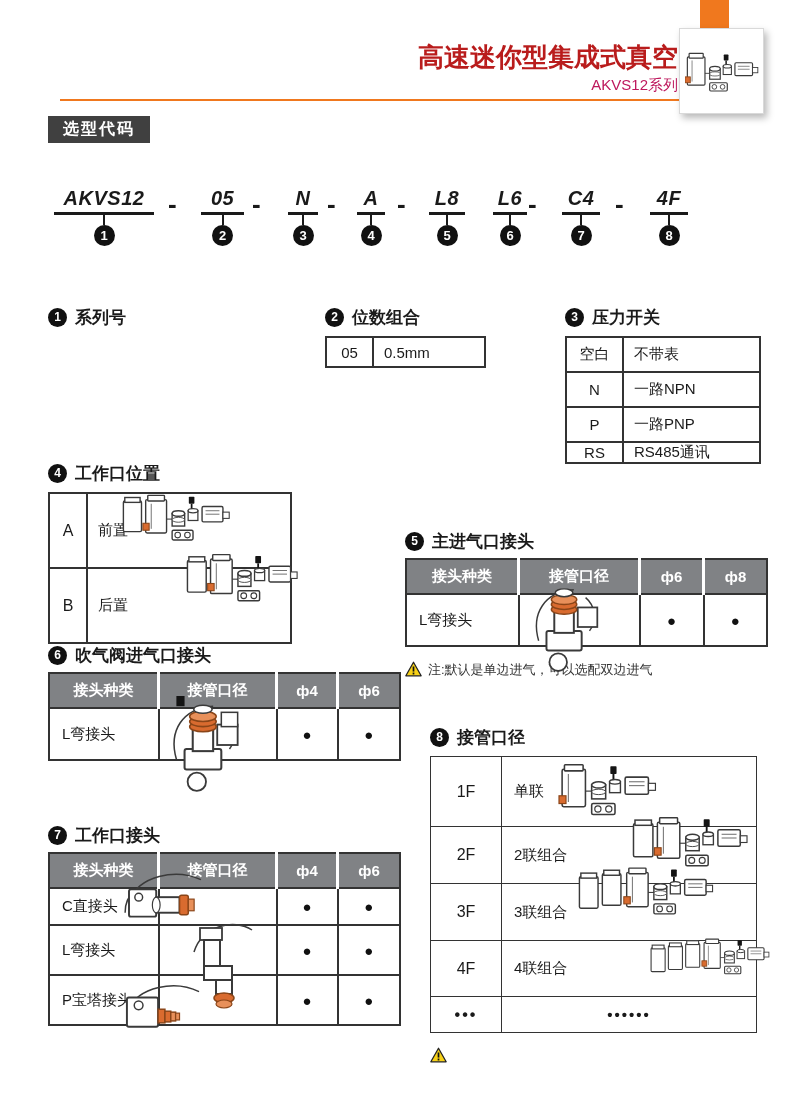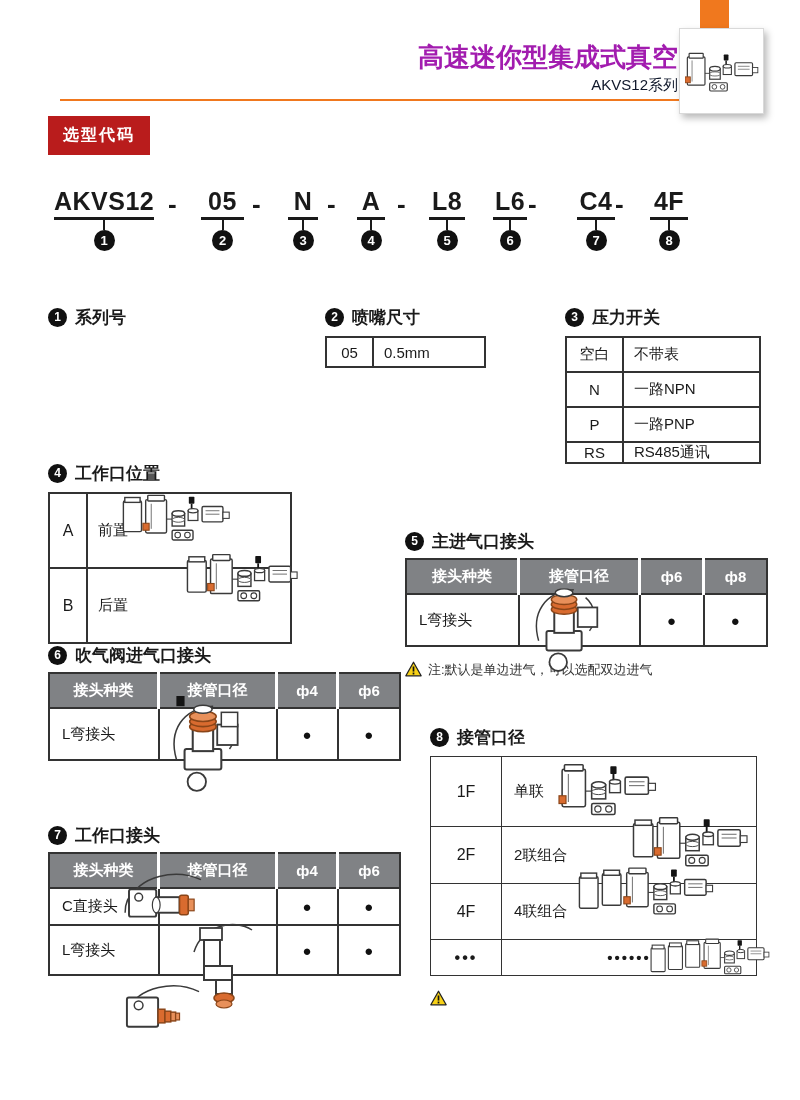--- a/index.html
+++ b/index.html
@@ -7,32 +7,32 @@
     position:relative; width:800px; height:1100px; background:#fff;
     font-family:"Liberation Sans","DejaVu Sans",sans-serif; color:#1a1a1a; overflow:hidden;
   }
   
   .top-tab { position:absolute; left:700px; top:0; width:29px; height:30px; background:#F0781E; }
   .photo-box {
     position:absolute; left:679px; top:28px; width:83px; height:84px; background:#fff;
     border:1px solid #d9d9d9; box-shadow:3px 4px 7px rgba(0,0,0,.28);
     display:flex; align-items:center; justify-content:center; z-index:3;
   }
-  .doc-title { position:absolute; right:122px; top:40px; margin:0; font-size:26px; font-weight:bold; color:#a21caf; white-space:nowrap; }
-  .doc-series { position:absolute; right:122px; top:76px; font-size:15px; color:#0f172a; }
+  .doc-title { position:absolute; right:122px; top:40px; margin:0; font-size:26px; font-weight:bold; color:#b91c1c; white-space:nowrap; }
+  .doc-series { position:absolute; right:122px; top:76px; font-size:15px; color:#be185d; }
   .header-rule { position:absolute; left:60px; top:99px; width:620px; height:2px; background:#F0781E; }
   .badge {
-    position:absolute; left:48px; top:116px; width:102px; height:39px; background:#b91c1c;
+    position:absolute; left:48px; top:116px; width:102px; height:27px; background:#404040;
     color:#fff; font-size:16px; font-weight:bold; letter-spacing:2px;
     display:flex; align-items:center; justify-content:center;
   }
   
   .code-row { position:absolute; left:0; top:188px; width:800px; height:82px; }
   .code-seg { position:absolute; top:0; text-align:center; }
-  .code-text { font-size:25px; font-weight:bold; line-height:1.05; white-space:nowrap; letter-spacing:0.5px; }
+  .code-text { font-size:20px; font-weight:bold; line-height:1.05; white-space:nowrap; letter-spacing:0.5px;font-style:italic; }
   .code-underline { height:3px; background:#1a1a1a; margin-top:3px; }
   .code-stem { width:2px; height:10px; background:#1a1a1a; margin:0 auto; }
   .num-badge {
     width:21px; height:21px; border-radius:50%; background:#111; color:#fff;
     font-size:13px; font-weight:bold; line-height:21px; text-align:center; margin:0 auto;
   }
   .code-dash { position:absolute; top:1px; font-size:26px; font-weight:bold; }
   
   .section { position:absolute; }
   .sec-head { display:flex; align-items:center; gap:8px; font-size:17px; font-weight:bold; height:22px; }
@@ -196,21 +196,21 @@
         <div class="code-stem"></div>
       <div class="num-badge">5</div>
     </div>
     <div class="code-seg" style="left:493px;width:34px">
       <div class="code-text">L6</div>
       <div class="code-underline"></div>
         <div class="code-stem"></div>
       <div class="num-badge">6</div>
     </div>
     <div class="code-dash" style="left:528px">-</div>
-    <div class="code-seg" style="left:577px;width:38px">
+    <div class="code-seg" style="left:562px;width:38px">
       <div class="code-text">C4</div>
       <div class="code-underline"></div>
         <div class="code-stem"></div>
       <div class="num-badge">7</div>
     </div>
     <div class="code-dash" style="left:615px">-</div>
     <div class="code-seg" style="left:650px;width:38px">
       <div class="code-text">4F</div>
       <div class="code-underline"></div>
         <div class="code-stem"></div>
@@ -221,21 +221,21 @@
   <div class="section" style="left:48px;top:306px">
     <div class="sec-head">
       <span class="num-badge">1</span>
       <span>系列号</span>
     </div>
   </div>
 
   <div class="section" style="left:325px;top:306px">
     <div class="sec-head">
       <span class="num-badge">2</span>
-      <span>喷嘴尺寸</span>
+      <span>位数组合</span>
     </div>
     <table class="plain-table">
       <tbody>
           <tr style="height:30px">
         <td class="key" style="width:45px">05</td>
         <td class="val" style="width:100px">0.5mm</td>
       </tr>
     </tbody>
       </table>
   </div>
@@ -370,20 +370,26 @@
         <td></td>
         <td class="dotcell">●</td>
         <td class="dotcell">●</td>
       </tr>
       <tr style="height:50px">
         <td class="lbl">L弯接头</td>
         <td></td>
         <td class="dotcell">●</td>
         <td class="dotcell">●</td>
       </tr>
+      <tr style="height:50px">
+        <td class="lbl">P宝塔接头</td>
+        <td></td>
+        <td class="dotcell">●</td>
+        <td class="dotcell">●</td>
+      </tr>
     </tbody>
       </table>
     <svg class="illus" style="left:64px;top:44px" width="104" height="70" viewBox="0 0 100 72">
         <use href="#sym-straight"></use>
       </svg>
     <svg class="illus" style="left:128px;top:92px" width="84" height="100" viewBox="0 0 84 100">
         <use href="#sym-bend"></use>
       </svg>
     <svg class="illus" style="left:62px;top:156px" width="104" height="76" viewBox="0 0 100 78">
         <use href="#sym-barb"></use>
@@ -397,20 +403,24 @@
     </div>
     <table class="plain-table s8-table">
       <tbody>
           <tr style="height:70px">
         <td class="key" style="width:70px">1F</td>
         <td class="val" style="width:242px;vertical-align:middle">单联</td>
       </tr>
       <tr style="height:57px">
         <td class="key">2F</td>
         <td class="val">2联组合</td>
+      </tr>
+      <tr style="height:57px">
+        <td class="key">3F</td>
+        <td class="val">3联组合</td>
       </tr>
       <tr style="height:56px">
         <td class="key">4F</td>
         <td class="val">4联组合</td>
       </tr>
       <tr style="height:36px">
         <td class="key dots-bold">•••</td>
         <td class="center dots-bold">••••••</td>
       </tr>
     </tbody>

